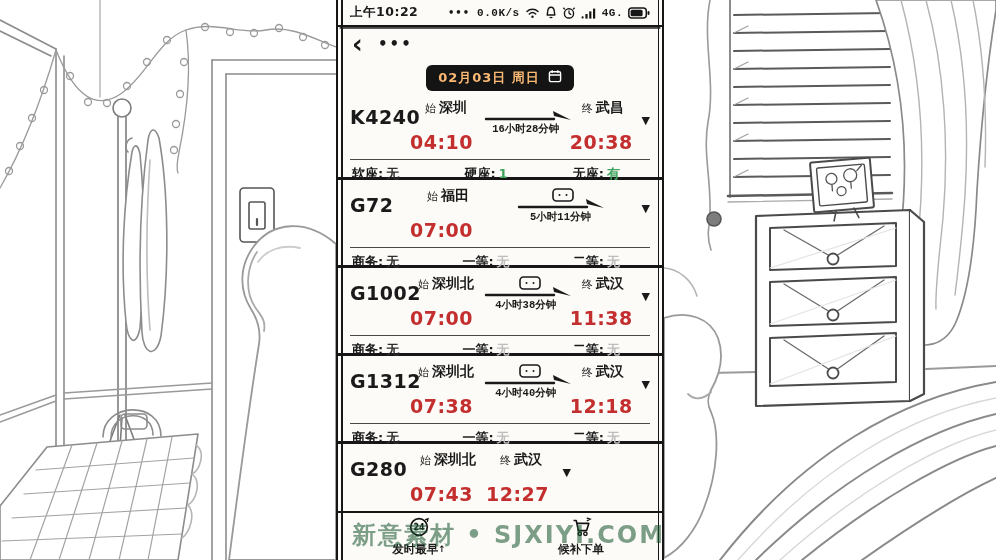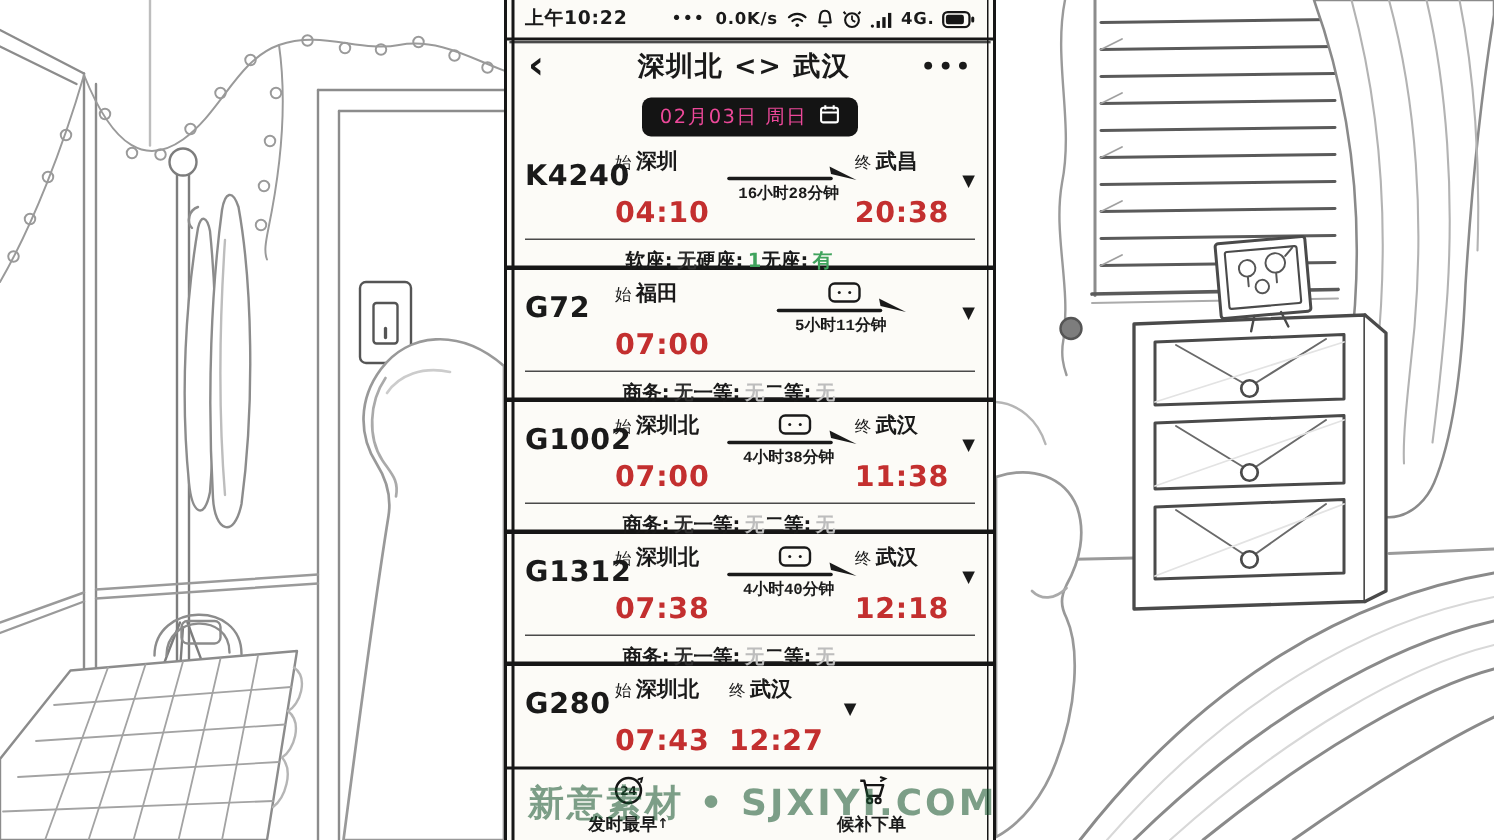--- a/index.html
+++ b/index.html
@@ -13,47 +13,47 @@
   
   .phone{position:absolute;left:336px;top:0;width:328px;height:560px;background:#fcfbf7;
          border-left:2.5px solid #161616;border-right:2.5px solid #161616;box-sizing:border-box;}
   .phone::before,.phone::after{content:"";position:absolute;top:0;bottom:0;width:1.5px;background:#161616;z-index:7;}
   .phone::before{left:3px}.phone::after{right:3px}
 
   .sbar{height:25px;display:flex;align-items:center;justify-content:space-between;padding:0 12px;
         border-bottom:2px solid #161616;box-shadow:0 3.5px 0 -1.6px #4a4a4a;
         font-size:12.5px;font-weight:bold;letter-spacing:.5px;gap:21px;}
   .sbar-right{display:flex;align-items:center;gap:5px;}
-  .sbar-right .txt{font-size:11px;}
+  .sbar-right .txt{font-size:11px;font-family:Liberation Mono, monospace;}
   .sbar .dots{font-size:10px;letter-spacing:1px;margin-right:2px;}
   .sbar svg{display:block;}
 
   .hdr{height:34px;display:flex;align-items:center;padding:0 14px;}
   .back{font-size:26px;font-weight:bold;line-height:26px;width:26px;cursor:pointer;}
   .title{flex:1;text-align:center;font-size:18px;font-weight:bold;letter-spacing:1px;}
   .menu{width:34px;text-align:right;font-size:15px;font-weight:bold;letter-spacing:2px;cursor:pointer;}
 
   .datebar{height:33px;display:flex;justify-content:center;align-items:center;border-bottom:2.5px solid #161616;}
-  .datepill{background:#141414;color:#ec4899;border-radius:6px;padding:4px 12px;display:flex;align-items:center;gap:8px;
-            font-size:13px;font-weight:normal;letter-spacing:1px;cursor:pointer;}
+  .datepill{background:#141414;color:#fdba74;border-radius:6px;padding:4px 12px;display:flex;align-items:center;gap:8px;
+            font-size:13px;font-weight:bold;letter-spacing:1px;cursor:pointer;}
 
   .cards{position:absolute;top:92px;bottom:0;left:0;right:0;overflow:hidden;}
   .card{height:88px;box-sizing:border-box;border-bottom:3px solid #161616;padding:7px 12px 0 12px;background:#fcfbf7;}
   .main{display:flex;align-items:flex-start;}
   .code{width:60px;font-size:19px;font-weight:bold;padding-top:7px;letter-spacing:.5px;}
   .sta{width:76px;}
   .sta.to{width:70px;}
-  .sta .l1{font-size:14px;font-weight:bold;white-space:nowrap;}
+  .sta .l1{font-size:14px;font-weight:bold;white-space:nowrap;text-align:center;}
   .sta .tag{font-size:11px;font-weight:normal;margin-right:3px;}
   .sta .time{color:#c32f2f;font-size:19px;font-weight:bold;margin-top:14px;letter-spacing:.5px;}
   .route{flex:1;text-align:center;padding-top:1px;min-width:88px;font-family:Liberation Mono, monospace;}
   .route svg{display:block;margin:0 auto;}
   .dur{font-size:10.5px;font-weight:bold;margin-top:-2px;white-space:nowrap;}
   .caret{width:15px;padding-top:15px;font-size:11px;text-align:right;cursor:pointer;}
-  .seats{display:flex;justify-content:center;border-top:1.5px solid #4a4a4a;margin-top:6px;
+  .seats{display:flex;justify-content:space-between;border-top:1.5px solid #4a4a4a;margin-top:6px;
          padding:5px 30px 0 2px;font-size:13px;font-weight:bold;}
   .seat .lbl{margin-right:3px;}
   .val.dark{color:#2e2e2e}.val.gray{color:#bdbdbd}.val.green{color:#3fa35c}
 
   .toolbar{position:absolute;left:0;right:0;bottom:0;height:47px;background:#fcfbf7;border-top:2.5px solid #161616;
            display:flex;z-index:5;}
   .titem{flex:1;display:flex;flex-direction:column;align-items:center;justify-content:center;gap:1px;
          font-size:11.5px;font-weight:bold;cursor:pointer;}
   .titem .lab{white-space:nowrap;}
   .titem .marker{font-size:9px;vertical-align:1px;}
@@ -297,21 +297,20 @@
               <rect x="0.8" y="1" width="17.5" height="10" rx="3" fill="none" stroke="#161616" stroke-width="1.5"></rect>
               <rect x="2.6" y="2.8" width="12" height="6.4" rx="1.5" fill="#161616"></rect>
               <rect x="19.5" y="4" width="2" height="4" rx="1" fill="#161616"></rect>
             </svg>
           </span>
       </span>
     </div>
 
     <div class="hdr">
       <span class="back">‹</span>
-      <span class="title">深圳北 &lt;&gt; 武汉</span>
       <span class="menu">•••</span>
     </div>
 
     <div class="datebar">
       <span class="datepill">
         <span>02月03日 周日</span>
         <span><svg width="14" height="14" viewBox="0 0 14 14">
               <rect x="1.4" y="2.8" width="11.2" height="9.8" rx="1.5" fill="none" stroke="#ffffff" stroke-width="1.4"></rect>
               <path d="M4.2 1.2 V4 M9.8 1.2 V4 M1.4 6 H12.6" stroke="#ffffff" stroke-width="1.4"></path>
             </svg></span>

